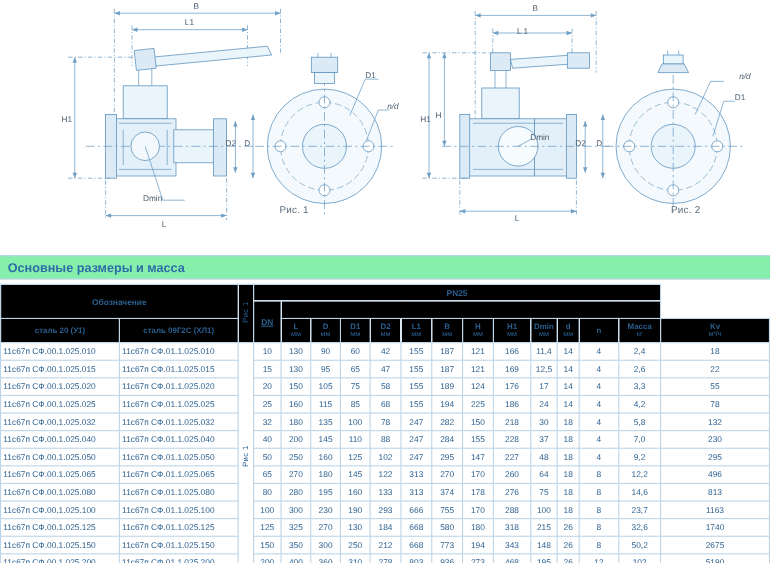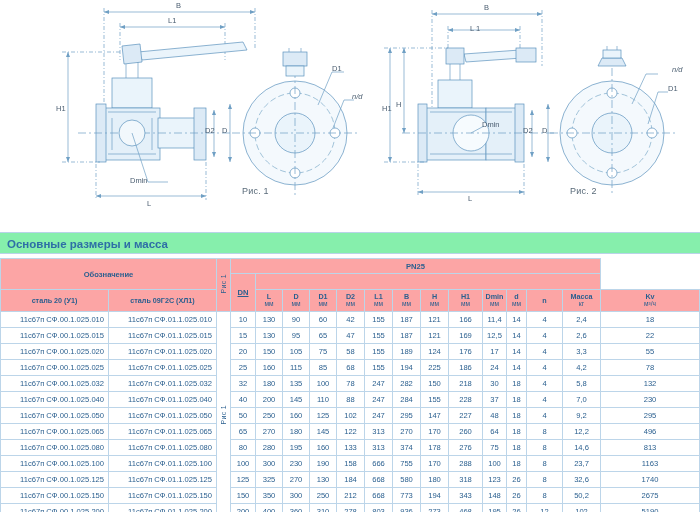--- a/index.html
+++ b/index.html
@@ -64,25 +64,25 @@
     border:1px solid #bcd5e9;
     font-size:7.6px;
     color:#2a5f8f;
     padding:0 2px;
     text-align:center;
     vertical-align:middle;
     height:16px;
     overflow:hidden;
     white-space:nowrap;
   }
-  th { font-weight:bold; background:#fca5a5; }
+  th { font-weight:bold; background:#000000; }
   thead tr.r1 th { height:15px; }
   thead tr.r2 th { height:16px;text-decoration:underline; }
   thead tr.r3 th { height:22px; font-size:7.2px; line-height:1.05; }
-  td.desig { text-align:left; padding-left:19px; font-size:7.6px; }
+  td.desig { text-align:left; padding-left:2px; font-size:7.6px; }
   .unit { display:block; font-weight:normal; font-size:6.6px; }
   .vert {
     writing-mode:vertical-rl;
     transform:rotate(180deg);
     font-size:7px;
     font-weight:normal;
     line-height:1;
     letter-spacing:.3px;
   }
   td.ris { padding:0; }
@@ -176,21 +176,21 @@
 
   <span class="dim" style="left:176px; top:1px;">B</span>
   <span class="dim" style="left:168px; top:16px;">L1</span>
   <span class="dim" style="left:332px; top:64px;">D1</span>
   <span class="dim it" style="left:340px; top:92px;">n/d</span>
   <span class="dim" style="left:56px; top:104px;">H1</span>
   <span class="dim" style="left:205px; top:126px;">D2</span>
   <span class="dim" style="left:222px; top:126px;">D</span>
   <span class="dim" style="left:130px; top:176px;">Dmin</span>
   <span class="dim" style="left:147px; top:199px;">L</span>
-  <span class="fig-label" style="left:242px; top:186px;text-align:right;">Рис. 1</span>
+  <span class="fig-label" style="left:254px; top:186px;text-align:right;">Рис. 1</span>
 
   <svg width="340" height="222" viewBox="0 0 340 222" style="position:absolute;left:360px; top:0;">
     <g stroke="#6f9fc4" fill="none" stroke-width="0.7">
 
       <line x1="72" y1="14" x2="182" y2="14"></line>
       <path d="M72 14 l5 -2 v4 z" fill="#6f9fc4" stroke="none"></path>
       <path d="M182 14 l-5 -2 v4 z" fill="#6f9fc4" stroke="none"></path>
       <line x1="72" y1="10" x2="72" y2="108" stroke-dasharray="4 2 1 2"></line>
       <line x1="182" y1="10" x2="182" y2="66" stroke-dasharray="4 2 1 2"></line>
 
@@ -266,21 +266,21 @@
   <span class="dim" style="left:484px; top:3px;">B</span>
   <span class="dim" style="left:470px; top:24px;">L 1</span>
   <span class="dim it" style="left:660px; top:65px;">n/d</span>
   <span class="dim" style="left:668px; top:84px;">D1</span>
   <span class="dim" style="left:396px; top:100px;">H</span>
   <span class="dim" style="left:382px; top:104px;">H1</span>
   <span class="dim" style="left:482px; top:120px;">Dmin</span>
   <span class="dim" style="left:523px; top:126px;">D2</span>
   <span class="dim" style="left:542px; top:126px;">D</span>
   <span class="dim" style="left:468px; top:194px;">L</span>
-  <span class="fig-label" style="left:570px; top:186px;">Рис. 2</span>
+  <span class="fig-label" style="left:610px; top:186px;">Рис. 2</span>
 </div>
 
 <div class="section-title">Основные размеры и масса</div>
 
 <div class="tbl-wrap">
 <table>
   <colgroup>
     <col style="width:108px">
         <col style="width:108px">
     <col style="width:14px">
@@ -492,21 +492,21 @@
           <td>14,6</td>
           <td>813</td>
         </tr>
         <tr>
           <td class="desig">11с67п СФ.00.1.025.100</td>
           <td class="desig">11с67п СФ.01.1.025.100</td>
           <td>100</td>
           <td>300</td>
           <td>230</td>
           <td>190</td>
-          <td>158</td>
+          <td>293</td>
           <td>666</td>
           <td>755</td>
           <td>170</td>
           <td>288</td>
           <td>100</td>
           <td>18</td>
           <td>8</td>
           <td>23,7</td>
           <td>1163</td>
         </tr>
@@ -515,21 +515,21 @@
           <td class="desig">11с67п СФ.01.1.025.125</td>
           <td>125</td>
           <td>325</td>
           <td>270</td>
           <td>130</td>
           <td>184</td>
           <td>668</td>
           <td>580</td>
           <td>180</td>
           <td>318</td>
-          <td>123</td>
+          <td>215</td>
           <td>26</td>
           <td>8</td>
           <td>32,6</td>
           <td>1740</td>
         </tr>
         <tr>
           <td class="desig">11с67п СФ.00.1.025.150</td>
           <td class="desig">11с67п СФ.01.1.025.150</td>
           <td>150</td>
           <td>350</td>

